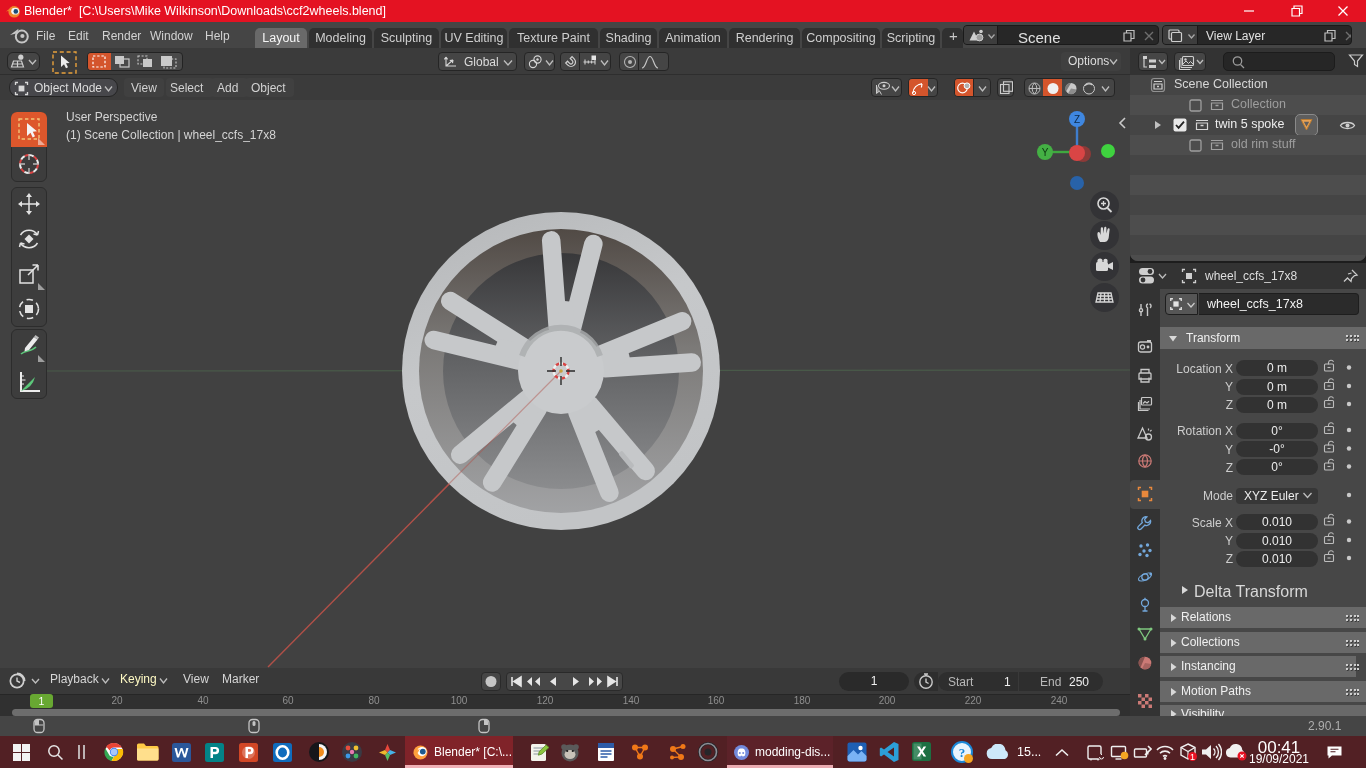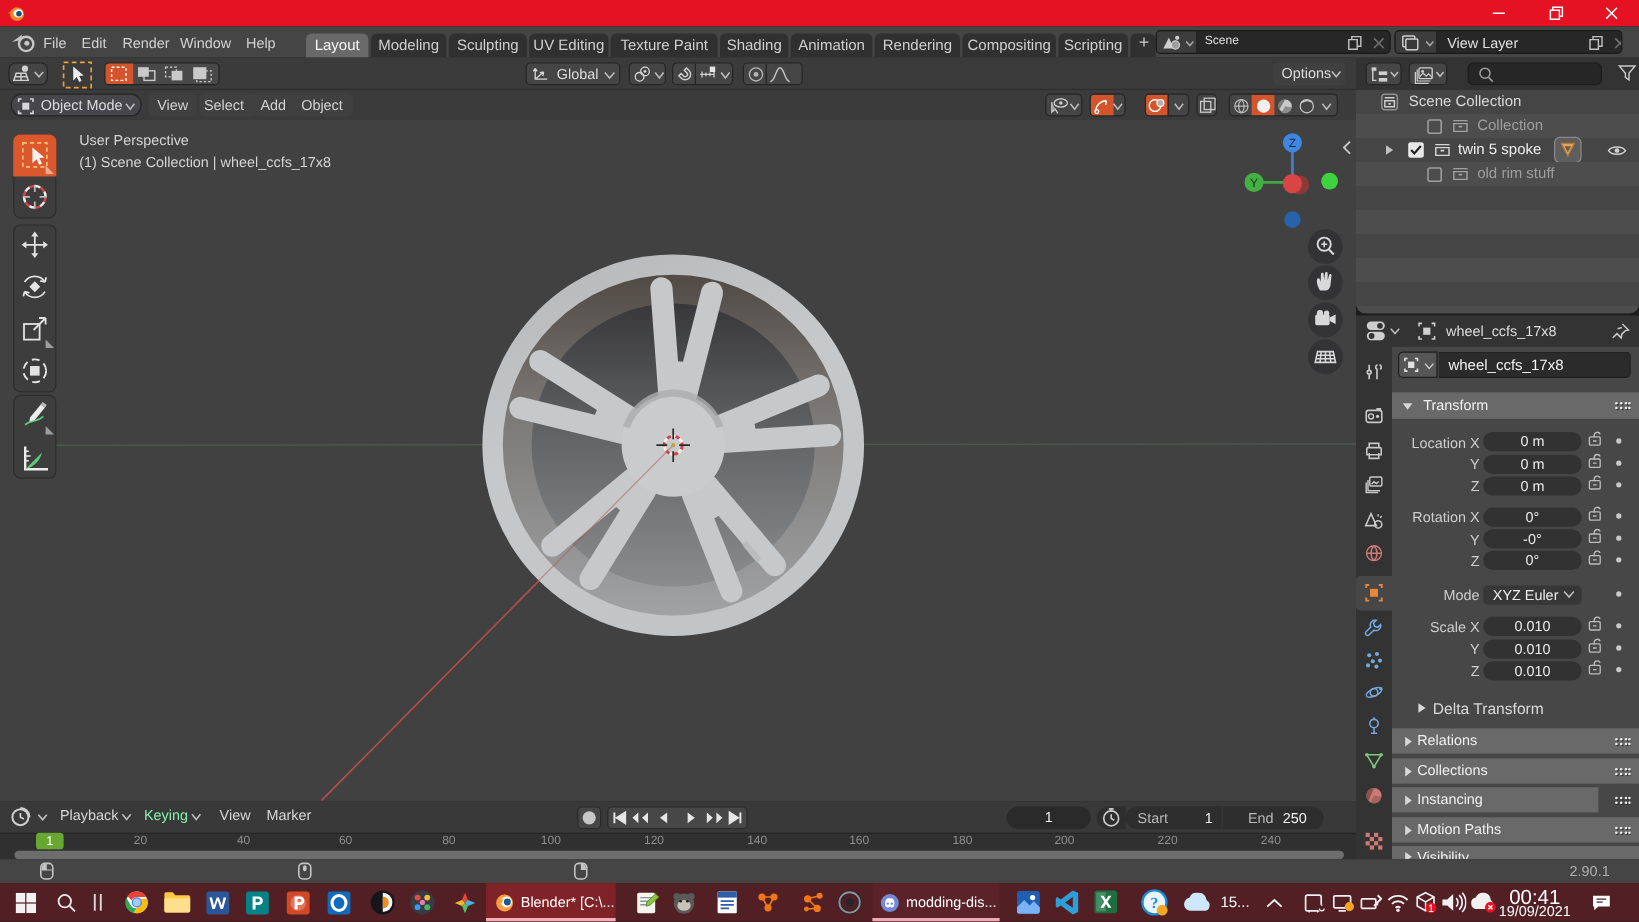--- a/index.html
+++ b/index.html
@@ -44,20 +44,21 @@
 </head>
 <body>
 <div id="app">
   <div id="titlebar">
     <svg class="abs" style="left:5px;top:3px" width="16" height="16" viewBox="0 0 16 16">
       <path d="M1 8.5 L8.5 2.8 L7 7 Z" fill="#f0872b"></path>
       <circle cx="9.2" cy="8.8" r="5.8" fill="#f0872b"></circle>
       <ellipse cx="10.2" cy="8.2" rx="4" ry="3.4" fill="#f4f4f4"></ellipse>
       <circle cx="10.8" cy="8.4" r="2.3" fill="#1b4c77"></circle>
     </svg>
+    <span id="titletext">Blender*&nbsp; [C:\Users\Mike Wilkinson\Downloads\ccf2wheels.blend]</span>
     <svg class="abs" style="left:1237px;top:0" width="24" height="22" viewBox="0 0 24 22">
         <path d="M7 11 H17" stroke="#fff" stroke-width="1.2"></path>
       </svg>
     <svg class="abs" style="left:1284px;top:0" width="24" height="22" viewBox="0 0 24 22">
         <path d="M8 8.5 H15.5 V16 H8 Z" fill="none" stroke="#fff" stroke-width="1.2"></path>
         <path d="M10 8.5 V6 H18 V13.5 H15.5" fill="none" stroke="#fff" stroke-width="1.2"></path>
       </svg>
     <svg class="abs" style="left:1331px;top:0" width="24" height="22" viewBox="0 0 24 22">
         <path d="M7.5 6.5 L16.5 15.5 M16.5 6.5 L7.5 15.5" stroke="#fff" stroke-width="1.3"></path>
       </svg>
@@ -87,21 +88,21 @@
       <span class="menuitem" style="left:949px;top:5px;font-size:15px;color:#c8c8c8">+</span>
 
     <div class="abs" style="left:963px;top:3px;width:196px;height:20px;background:#272727;border:1px solid #1a1a1a;border-radius:4px;overflow:hidden">
       <div class="abs" style="left:0;top:0;width:34px;height:20px;background:#3d3d3d;border-right:1px solid #1a1a1a"></div>
       <svg class="abs" style="left:3px;top:2px" width="30" height="15" viewBox="0 0 30 15">
         <path d="M2.5 12.5 L7 3.5 L11.5 12.5z" fill="#cfcfcf"></path>
         <circle cx="12.5" cy="9.5" r="3.4" fill="#9e9e9e" stroke="#cfcfcf" stroke-width="1"></circle>
         <circle cx="14" cy="3.5" r="1.8" fill="#cfcfcf"></circle>
         <path d="M21.5 6.5 l3 3.5 3-3.5" stroke="#a8a8a8" stroke-width="1.3" fill="none"></path>
       </svg>
-      <span class="abs" style="left:40px;top:3px;color:#e0e0e0;font-size:10px">Scene</span>
+      <span class="abs" style="left:54px;top:3px;color:#e0e0e0;font-size:15px">Scene</span>
       <svg class="abs" style="left:158px;top:3px" width="14" height="14" viewBox="0 0 14 14">
           <path d="M2 4 H9 V12 H2 Z M4.5 4 V1.5 H12 V9.5 H9" fill="none" stroke="#c0c0c0" stroke-width="1.2"></path>
         </svg>
       <svg class="abs" style="left:178px;top:3px" width="14" height="14" viewBox="0 0 14 14">
           <path d="M3 3 L11 11 M11 3 L3 11" stroke="#6e6e6e" stroke-width="1.4"></path>
         </svg>
     </div>
 
     <div class="abs" style="left:1162px;top:3px;width:190px;height:20px;background:#272727;border:1px solid #1a1a1a;border-radius:4px;overflow:hidden">
       <div class="abs" style="left:0;top:0;width:35px;height:20px;background:#3d3d3d;border-right:1px solid #1a1a1a"></div>
@@ -445,21 +446,21 @@
       <circle cx="9" cy="9" r="7.5" fill="#cfcfcf"></circle>
         <circle cx="9" cy="9" r="5.8" fill="#393939"></circle>
         <path d="M9 5.5 V9 L12 10.5" stroke="#cfcfcf" stroke-width="1.4" fill="none"></path>
         <path d="M9 1.5 a 7.5 7.5 0 0 1 7.5 7.5" stroke="#cfcfcf" stroke-width="2" fill="none"></path>
       <path d="M24 7 l3.5 4 3.5-4" stroke="#bdbdbd" stroke-width="1.4" fill="none"></path>
     </svg>
     <div class="abs" style="left:50px;top:4px;color:#d6d6d6;font-size:12px">Playback</div>
     <svg class="abs" style="left:100px;top:9px" width="12" height="8" viewBox="0 0 12 8">
         <path d="M2 1.5 l3.5 4.5 3.5-4.5" stroke="#bdbdbd" stroke-width="1.3" fill="none"></path>
       </svg>
-    <div class="abs" style="left:120px;top:4px;color:#86efac;font-size:12px">Keying</div>
+    <div class="abs" style="left:120px;top:4px;color:#fef9c3;font-size:12px">Keying</div>
     <svg class="abs" style="left:158px;top:9px" width="12" height="8" viewBox="0 0 12 8">
         <path d="M2 1.5 l3.5 4.5 3.5-4.5" stroke="#bdbdbd" stroke-width="1.3" fill="none"></path>
       </svg>
     <div class="abs" style="left:183px;top:4px;color:#d6d6d6;font-size:12px">View</div>
     <div class="abs" style="left:222px;top:4px;color:#d6d6d6;font-size:12px">Marker</div>
     <div class="abs" style="left:481px;top:4px;width:20px;height:19px;background:#464646;border:1px solid #2a2a2a;border-radius:4px"></div>
     <svg class="abs" style="left:482px;top:5px" width="18" height="18" viewBox="0 0 18 18">
         <circle cx="9" cy="8.5" r="5.5" fill="#c6c6c6"></circle>
       </svg>
     <div class="abs" style="left:506px;top:4px;width:117px;height:19px;background:#474747;border:1px solid #2a2a2a;border-radius:4px"></div>
@@ -821,21 +822,21 @@
             <circle cx="5" cy="107.5" r="2.2"></circle>
           <circle cx="5" cy="136" r="2.2"></circle>
           <circle cx="5" cy="162.5" r="2.2"></circle>
             <circle cx="5" cy="181" r="2.2"></circle>
             <circle cx="5" cy="199" r="2.2"></circle>
         </g>
       </svg>
       <svg class="abs" style="left:20px;top:236px" width="10" height="10" viewBox="0 0 10 10">
           <path d="M2 1 l6 4 -6 4z" fill="#d8d8d8"></path>
         </svg>
-      <span class="abs" style="left:34px;top:234px;color:#d8d8d8;font-size:13px">Delta Transform</span>
+      <span class="abs" style="left:34px;top:234px;color:#d8d8d8;font-size:16px">Delta Transform</span>
     </div>
 
     <div class="abs phead" style="left:30px;top:368.5px;width:206px;height:21px">
       <svg class="abs" style="left:9px;top:6px" width="9" height="10" viewBox="0 0 9 10">
           <path d="M2 1 l5.5 4 -5.5 4z" fill="#d8d8d8"></path>
         </svg>
       <span class="abs" style="left:21px;top:3px">Collections</span>
       <svg class="abs" style="left:185px;top:7px" width="14" height="9" viewBox="0 0 14 9">
           <g fill="#2e2e2e">
             <circle cx="2.8" cy="2.8" r="1.1"></circle>
@@ -880,21 +881,21 @@
             <circle cx="6" cy="2" r="1.1"></circle>
             <circle cx="10" cy="2" r="1.1"></circle>
             <circle cx="13" cy="2" r="1.1"></circle>
             <circle cx="2" cy="6" r="1.1"></circle>
             <circle cx="6" cy="6" r="1.1"></circle>
             <circle cx="10" cy="6" r="1.1"></circle>
             <circle cx="13" cy="6" r="1.1"></circle>
           </g>
         </svg>
     </div>
-    <div class="abs phead" style="left:30px;top:393px;width:172px;height:21px">
+    <div class="abs phead" style="left:30px;top:393px;width:196px;height:21px">
       <svg class="abs" style="left:9px;top:6px" width="9" height="10" viewBox="0 0 9 10">
           <path d="M2 1 l5.5 4 -5.5 4z" fill="#d8d8d8"></path>
         </svg>
       <span class="abs" style="left:21px;top:3px">Instancing</span>
       <svg class="abs" style="left:185px;top:7px" width="14" height="9" viewBox="0 0 14 9">
           <g fill="#2e2e2e">
             <circle cx="2.8" cy="2.8" r="1.1"></circle>
             <circle cx="6.8" cy="2.8" r="1.1"></circle>
             <circle cx="10.8" cy="2.8" r="1.1"></circle>
             <circle cx="13.8" cy="2.8" r="1.1"></circle>

